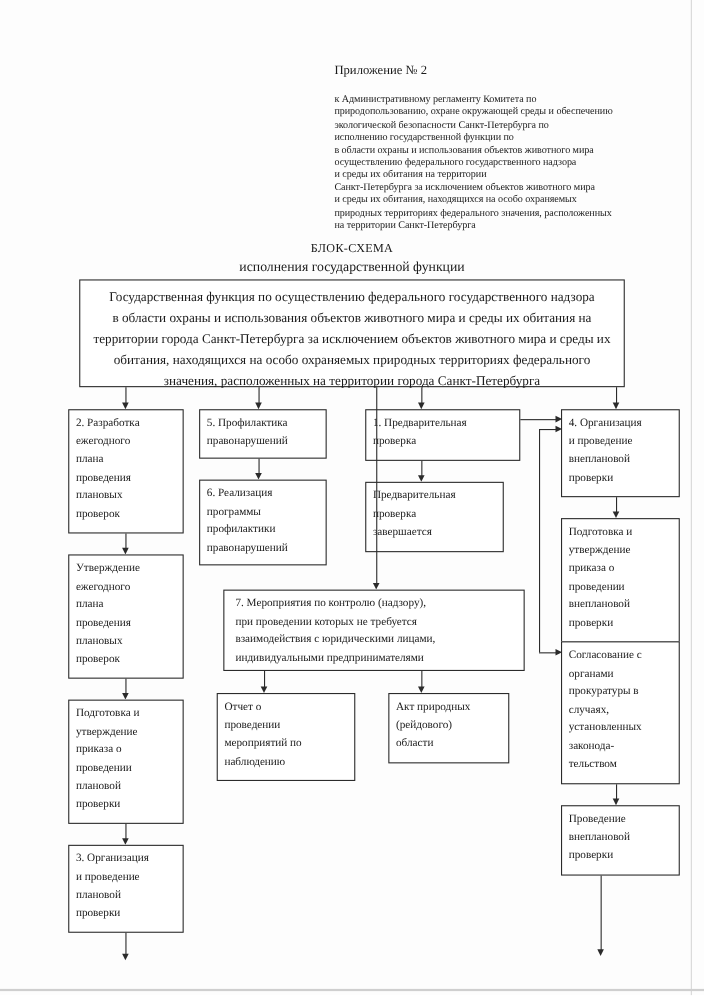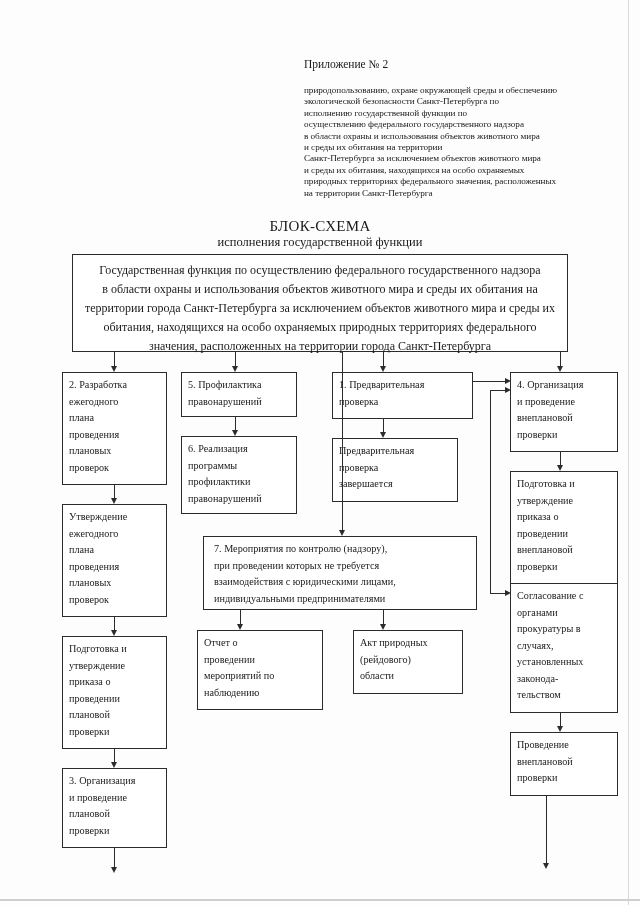--- a/index.html
+++ b/index.html
@@ -55,21 +55,21 @@
 
   
   .doc-title {
     position: absolute;
     left: 0;
     top: 218px;
     width: 640px;
     text-align: center;
   }
   .doc-title .t1 {
-    font-size: 15px;
+    font-size: 11px;
     line-height: 16px;
     letter-spacing: 0.3px;
   }
   .doc-title .t2 {
     font-size: 12.5px;
     line-height: 16px;
   }
 
   
   .box {
@@ -128,25 +128,26 @@
 </head>
 <body>
 
 <div id="page">
 
   <div class="scan-edge" style="left:628px;"></div>
   <div class="scan-edge-bottom" style="top:899px;"></div>
 
   <div class="header">
     <div class="appendix-title">Приложение № 2</div>
+    <div class="hline">к Административному регламенту Комитета по</div>
     <div class="hline">природопользованию, охране окружающей среды и обеспечению</div>
     <div class="hline">экологической безопасности Санкт-Петербурга по</div>
     <div class="hline">исполнению государственной функции по</div>
+    <div class="hline">в области охраны и использования объектов животного мира</div>
     <div class="hline">осуществлению федерального государственного надзора</div>
-    <div class="hline">в области охраны и использования объектов животного мира</div>
     <div class="hline">и среды их обитания на территории</div>
     <div class="hline">Санкт-Петербурга за исключением объектов животного мира</div>
     <div class="hline">и среды их обитания, находящихся на особо охраняемых</div>
     <div class="hline">природных территориях федерального значения, расположенных</div>
     <div class="hline">на территории Санкт-Петербурга</div>
   </div>
 
   <div class="doc-title">
     <div class="t1">БЛОК-СХЕМА</div>
     <div class="t2">исполнения государственной функции</div>

